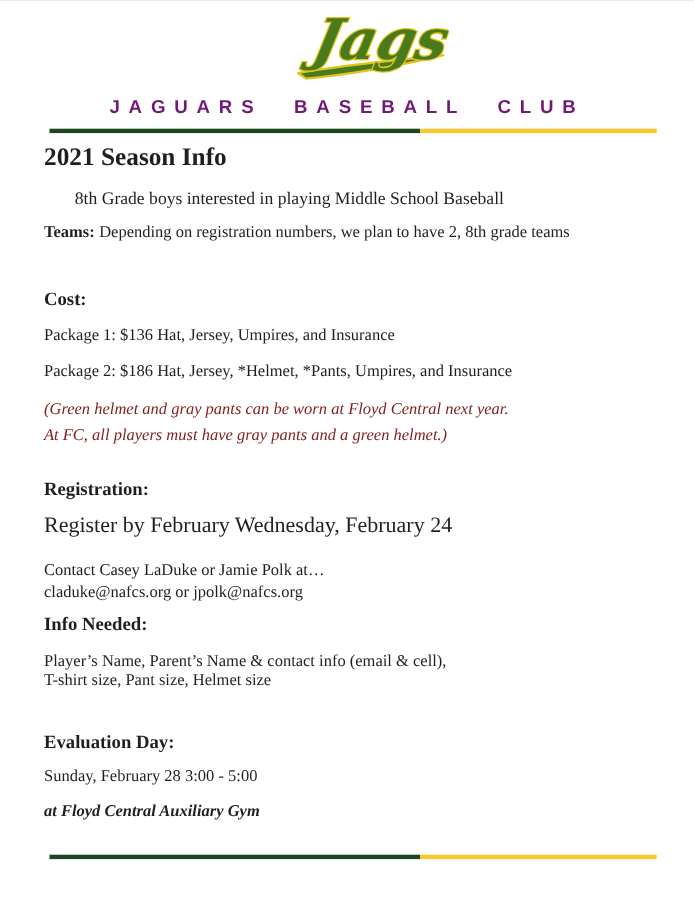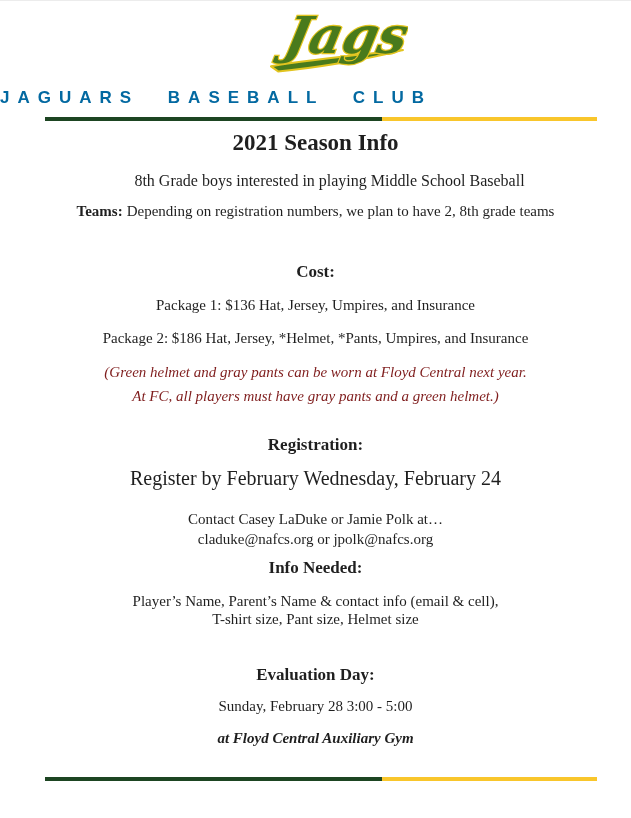--- a/index.html
+++ b/index.html
@@ -8,34 +8,34 @@
     font-family:"Liberation Serif", serif;color:#1f1f1f;
     position:relative;overflow:hidden;
   }
   .page{position:absolute;inset:0;background:#ffffff;border-top:1px solid #ececec;}
 
   
   .logo{position:absolute;left:270px;top:6px;width:138px;height:68px;}
 
   
   .club-name{
-    position:absolute;left:0;right:0;top:87px;text-align:left;
+    position:absolute;left:0;right:0;top:87px;text-align:center;
     font-family:"Liberation Sans", sans-serif;font-weight:bold;
-    font-size:17px;letter-spacing:8px;word-spacing:16px;color:#0369a1;
+    font-size:17px;letter-spacing:8px;word-spacing:16px;color:#701a75;
   }
 
   
   .bar{position:absolute;left:45px;width:552px;height:4px;display:flex;}
   .bar-top{top:116px;}
   .bar-bottom{top:776px;}
   .bar .seg-green{width:61%;height:100%;background:#1d4522;}
   .bar .seg-gold{width:39%;height:100%;background:#f9c62b;}
 
   
-  .tline{position:absolute;left:0;right:0;text-align:center;margin:0;}
+  .tline{position:absolute;left:0;right:0;text-align:left;margin:0;padding-left:40px;}
   .title{top:129px;font-size:23px;font-weight:bold;}
   .lead{top:171px;font-size:16px;margin-left:28px;}
   .teams{top:202px;font-size:15px;}
   .teams b{margin-right:4px;}
   .sec-h{font-size:17px;font-weight:bold;}
   .cost-h{top:261px;}
   .pkg1{top:296px;font-size:15px;}
   .pkg2{top:329px;font-size:15px;}
   .note{top:359px;font-size:15px;font-style:italic;color:#7f1d1d;line-height:24px;}
   .reg-h{top:434px;}

